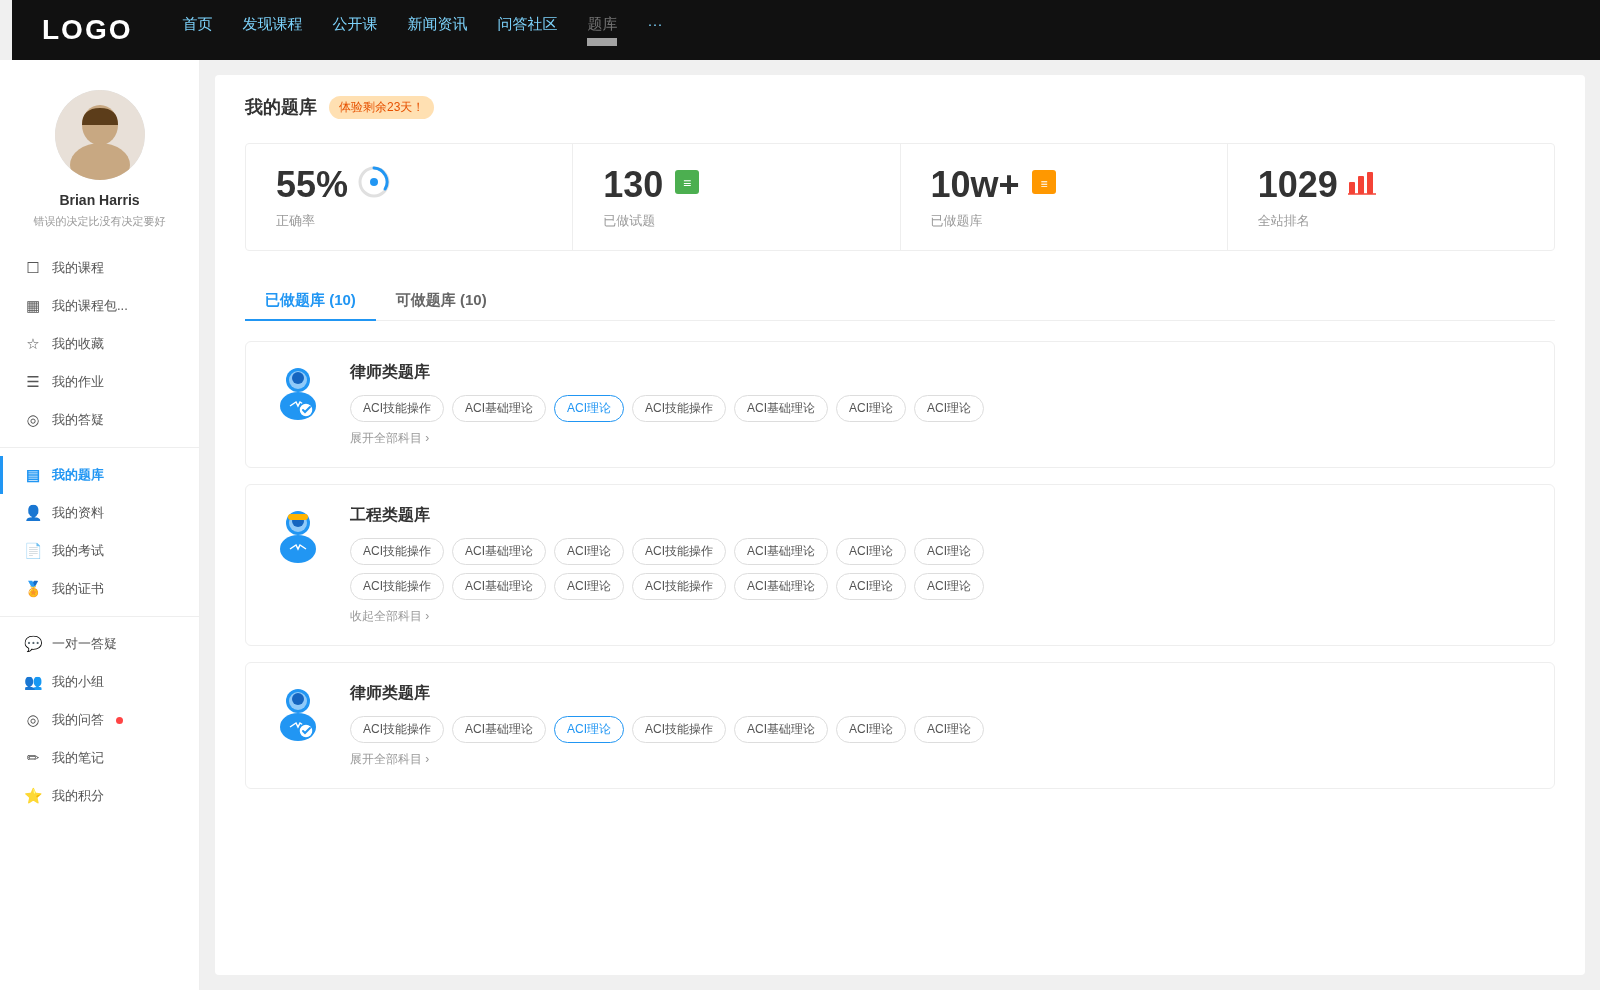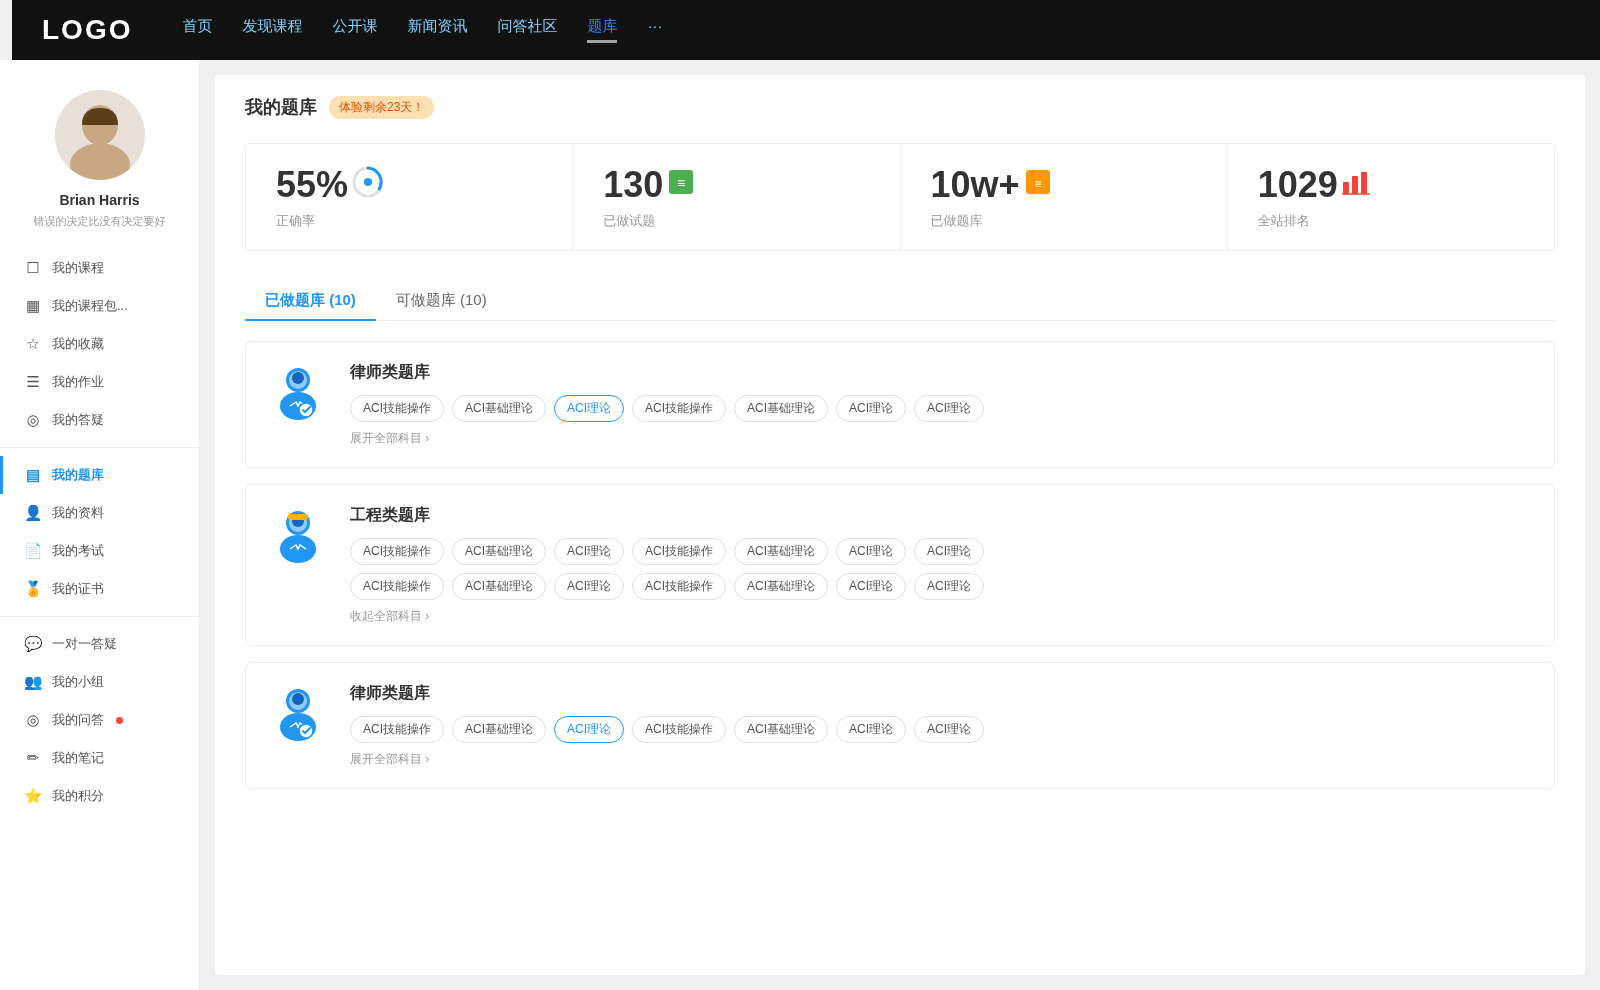--- a/index.html
+++ b/index.html
@@ -27,22 +27,22 @@
       display: flex;
       gap: 30px;
       flex: 1;
     }
     .navbar-link {
       color: #7dd3fc;
       font-size: 15px;
       cursor: pointer;
     }
     .navbar-link.active {
-      color: #3b82f6;
-      border-bottom: 3px solid #a3a3a3;
+      color: #737373;
+      border-bottom: 8px solid #a3a3a3;
       padding-bottom: 4px;
     }
     .navbar-right {
       display: flex;
       align-items: center;
       gap: 20px;
       color: white;
       font-size: 14px;
     }
     .navbar-bell {
@@ -197,21 +197,21 @@
       padding: 20px 30px;
       display: flex;
       flex-direction: column;
       gap: 6px;
       border-right: 1px solid #eee;
     }
     .stat-item:last-child { border-right: none; }
     .stat-value-row {
       display: flex;
       align-items: center;
-      gap: 4px;
+      gap: 10px;
     }
     .stat-value {
       font-size: 36px;
       font-weight: 600;
       color: #333;
     }
     .stat-icon {
       font-size: 24px;
     }
     .stat-label {
@@ -225,20 +225,21 @@
       gap: 0;
       margin-bottom: 20px;
       border-bottom: 1px solid #eee;
     }
     .tab-item {
       padding: 10px 20px;
       font-size: 15px;
       color: #666;
       cursor: pointer;
       position: relative;
+      font-weight: bold;
     }
     .tab-item.active {
       color: #2196F3;
       font-weight: 600;
     }
     .tab-item.active::after {
       content: '';
       position: absolute;
       bottom: -1px;
       left: 0; right: 0;

